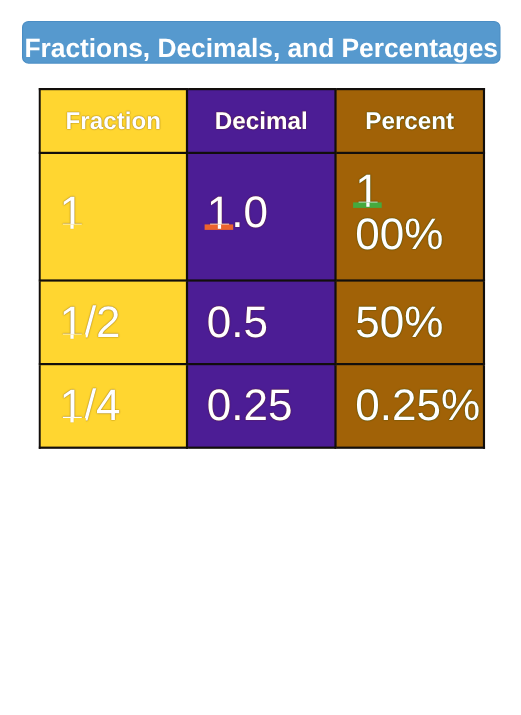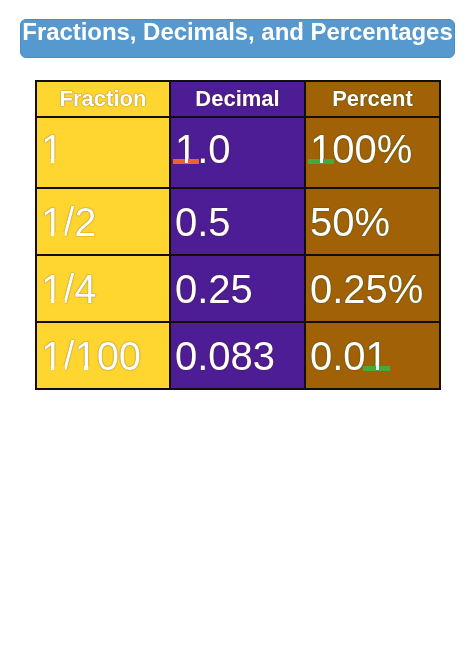--- a/index.html
+++ b/index.html
@@ -22,21 +22,21 @@
     will-change: transform;
     position: absolute;
     left: 20px;
     top: 19px;
     width: 435px;
     height: 39px;
     background: #5699ce;
     border: 1px solid #4a8dc4;
     border-radius: 6px;
     display: flex;
-    align-items: flex-start;
+    align-items: flex-end;
     justify-content: center;
     box-sizing: border-box;
   }
   #title-text {
     color: #ffffff;
     font-family: "Liberation Sans", sans-serif;
     font-weight: bold;
     font-size: 24px;
     line-height: 24px;
     letter-spacing: -0.05px;
@@ -50,21 +50,21 @@
     will-change: transform;
     position: absolute;
     left: 35px;
     top: 80px;
     width: 404px;
     border-collapse: collapse;
     table-layout: fixed;
   }
   #chart-table td, #chart-table th {
     border: 2px solid #120e0c;
-    padding: 4px;
+    padding: 17px;
     vertical-align: middle;
     color: #ffffff;
     box-sizing: border-box;
   }
   .col-fraction { width: 134px; background: #ffd630; }
   .col-decimal  { width: 135px; background: #4c1d95; }
   .col-percent  { width: 135px; background: #a16207; }
 
   thead th {
     height: 36px;
@@ -139,19 +139,14 @@
       <tr>
         <td class="col-fraction"><span class="cell-value"><span class="one">1</span>/2</span></td>
         <td class="col-decimal"><span class="cell-value">0.5</span></td>
         <td class="col-percent"><span class="cell-value">50%</span></td>
       </tr>
       <tr>
         <td class="col-fraction"><span class="cell-value"><span class="one">1</span>/4</span></td>
         <td class="col-decimal"><span class="cell-value">0.25</span></td>
         <td class="col-percent"><span class="cell-value">0.25%</span></td>
       </tr>
-      <tr>
-        <td class="col-fraction"><span class="cell-value"><span class="one">1</span>/<span class="one">1</span>00</span></td>
-        <td class="col-decimal"><span class="cell-value">0.083</span></td>
-        <td class="col-percent"><span class="cell-value">0.0<span class="one">1</span></span></td>
-      </tr>
     </tbody>
 </table>
 
 </body></html>

